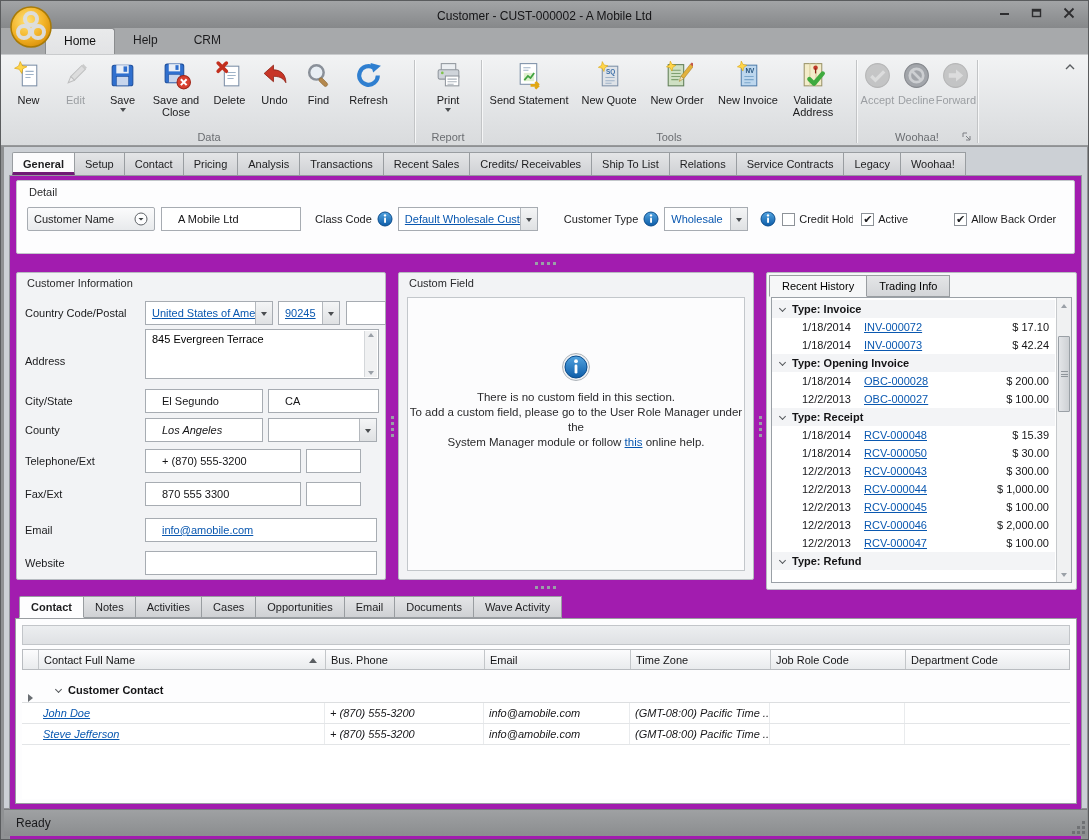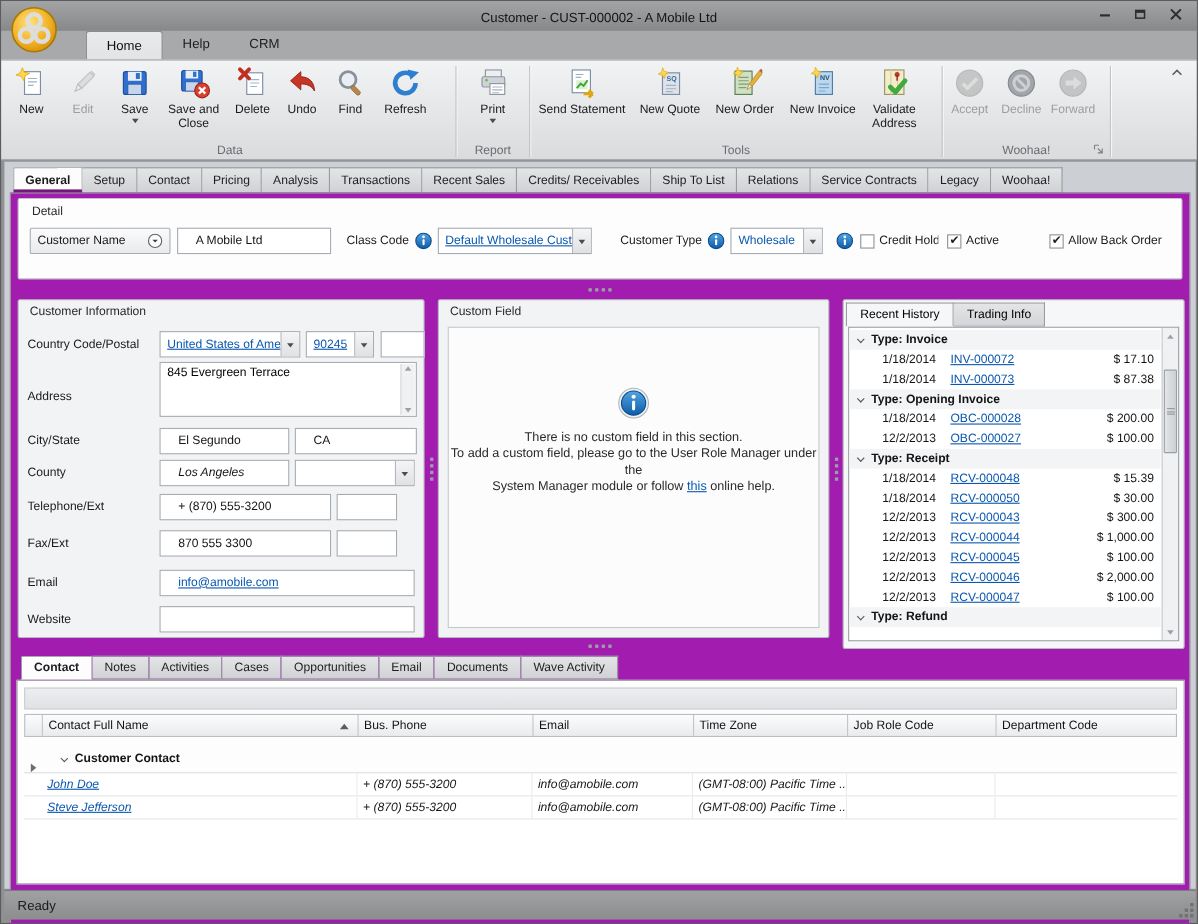--- a/index.html
+++ b/index.html
@@ -12,21 +12,21 @@
   
   .titlebar { position:absolute; left:0; top:0; width:100%; height:27px;
               background:linear-gradient(#a2a4a6,#86888a); display:flex; align-items:center; }
   .app-logo { position:absolute; left:7px; top:3px; width:46px; height:46px; z-index:5; cursor:pointer; }
   .title-text { flex:1; text-align:center; font-size:12px; color:#141416; padding-top:2px; }
   .win-btns { position:absolute; right:10px; top:4px; display:flex; gap:14px; }
   .win-btn { width:18px; height:16px; display:flex; align-items:center; justify-content:center; cursor:pointer; }
 
   
   .ribbon-tabrow { position:absolute; left:0; top:27px; width:100%; height:26px; background:#a7a9ab; }
-  .rtabs { position:absolute; left:77px; top:0; height:26px; display:flex; }
+  .rtabs { position:absolute; left:44px; top:0; height:26px; display:flex; }
   .rtab { padding:5px 18px 0 18px; font-size:12px; color:#1c1c1e; height:26px; cursor:pointer; }
   .rtab.active { background:linear-gradient(#e9eaeb,#e2e3e5); border:1px solid #8a8c8e; border-bottom:none;
                  border-radius:3px 3px 0 0; color:#111; }
 
   
   .ribbon { position:absolute; left:0; top:53px; width:100%; height:92px;
             background:linear-gradient(#f2f3f4,#e0e2e4 70%,#d9dbdd);
             border-top:1px solid #c9cbcd; border-bottom:1px solid #97999b; display:flex; padding:2px 2px 0 4px; }
   .ribbon-collapse { position:absolute; right:12px; top:3px; cursor:pointer; }
   .rgroup { display:flex; flex-direction:column; }
@@ -363,21 +363,21 @@
                 <path d="M17 8v5" stroke="#8e2418" stroke-width="1.2"></path>
                 <path d="M11 18.5l4.5 4.5 8.5-10" stroke="#3faa3f" stroke-width="4.2" fill="none" stroke-linecap="round" stroke-linejoin="round"></path>
               </svg></span>
           <span class="rlabel">Validate Address</span>
         </div>
       </div>
       <div class="rglabel">Tools</div>
     </div>
     <div class="rsep"></div>
 
-    <div class="rgroup" style="width:150px">
+    <div class="rgroup" style="width:118px">
       <div class="rbtns">
         <div class="rbtn disabled">
           <span class="ricon"><svg viewBox="0 0 30 30" width="31" height="31">
                 <circle cx="15" cy="15" r="11.5" fill="#a2a5aa" stroke="#85888d"></circle>
                 <path d="M9 15.5l4 4 8.5-8.5" stroke="#cdcfd2" stroke-width="3.2" fill="none"></path>
               </svg></span>
           <span class="rlabel">Accept</span>
         </div>
         <div class="rbtn">
           <span class="ricon"><svg viewBox="0 0 30 30" width="31" height="31">
@@ -609,21 +609,21 @@
                 <span>Type: Invoice</span>
               </div>
             <div class="rh-row">
                 <span class="rh-date">1/18/2014</span>
                 <a class="rh-doc link">INV-000072</a>
                 <span class="rh-amt">$ 17.10</span>
               </div>
             <div class="rh-row">
                 <span class="rh-date">1/18/2014</span>
                 <a class="rh-doc link">INV-000073</a>
-                <span class="rh-amt">$ 87.38</span>
+                <span class="rh-amt">$ 42.24</span>
               </div>
             <div class="rh-row rh-group">
                 <span class="chev"></span>
                 <span>Type: Opening Invoice</span>
               </div>
             <div class="rh-row">
                 <span class="rh-date">1/18/2014</span>
                 <a class="rh-doc link">OBC-000028</a>
                 <span class="rh-amt">$ 200.00</span>
               </div>

